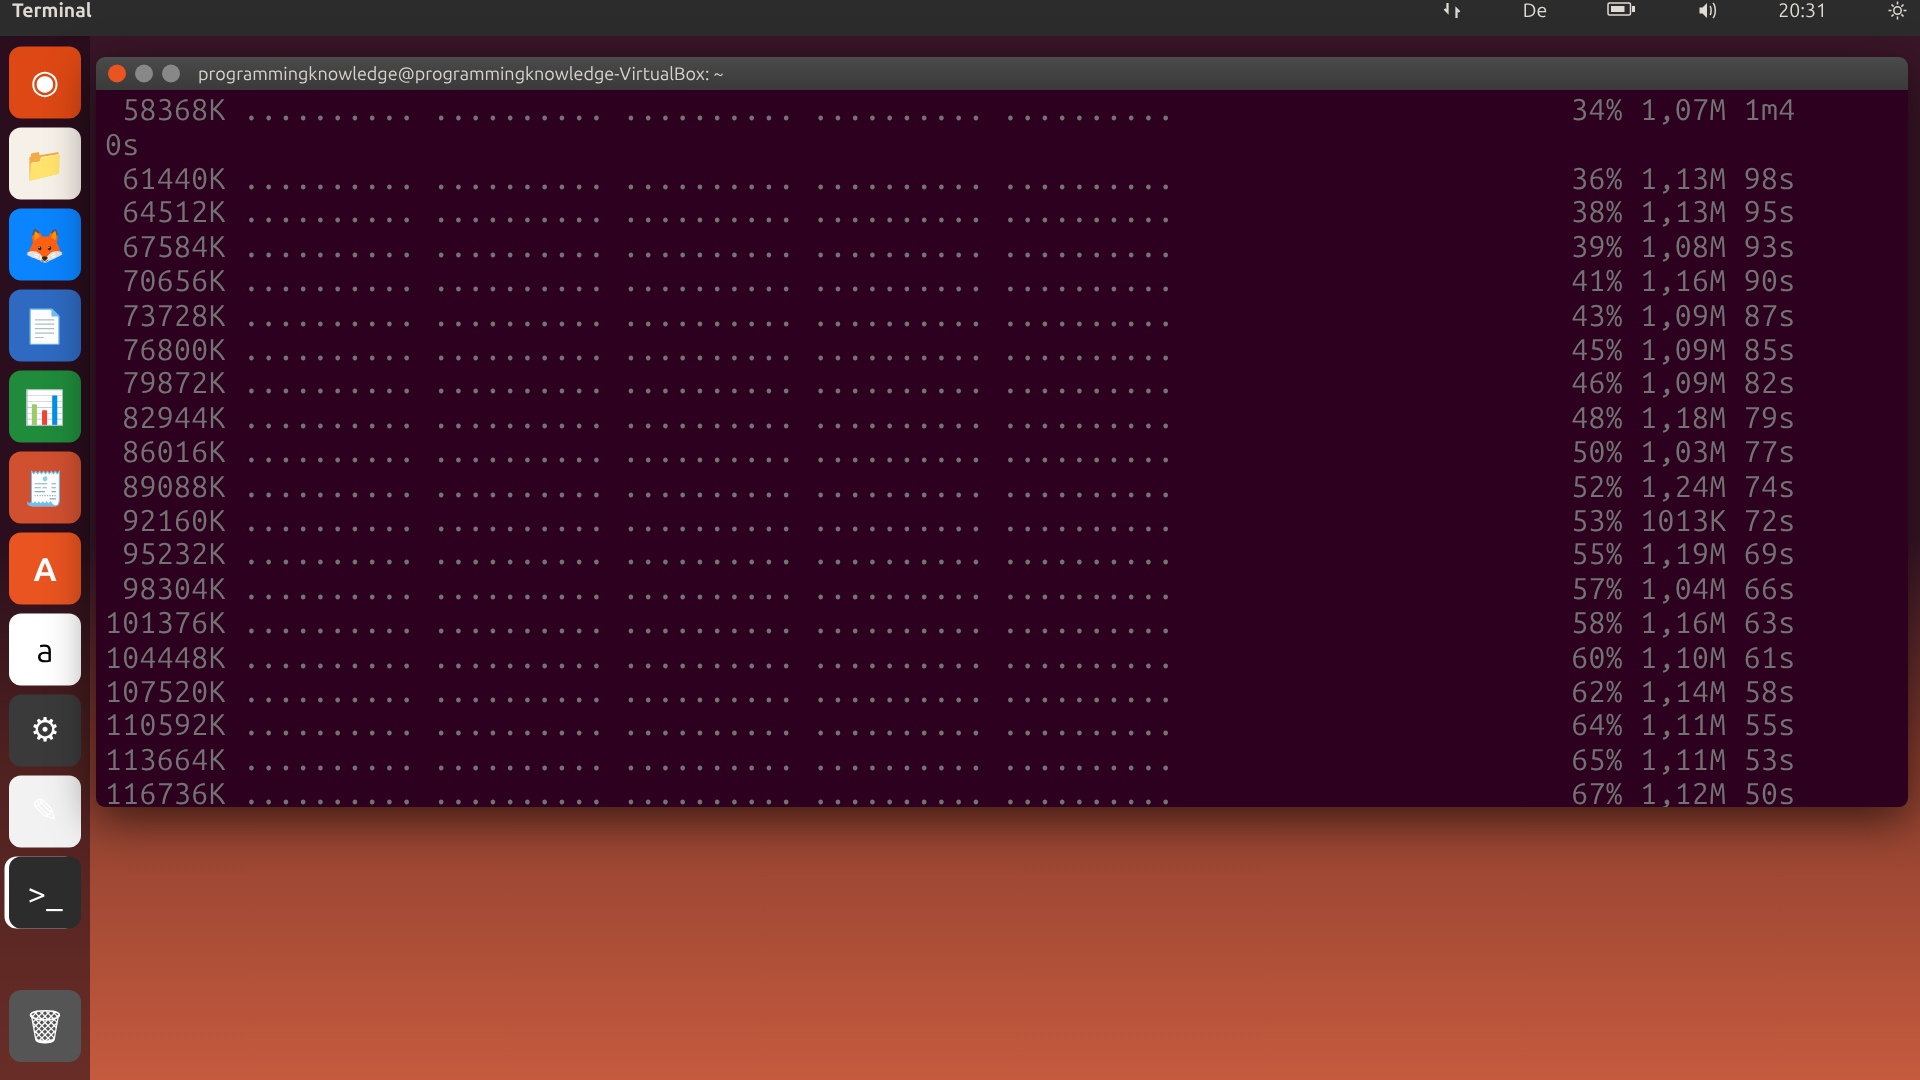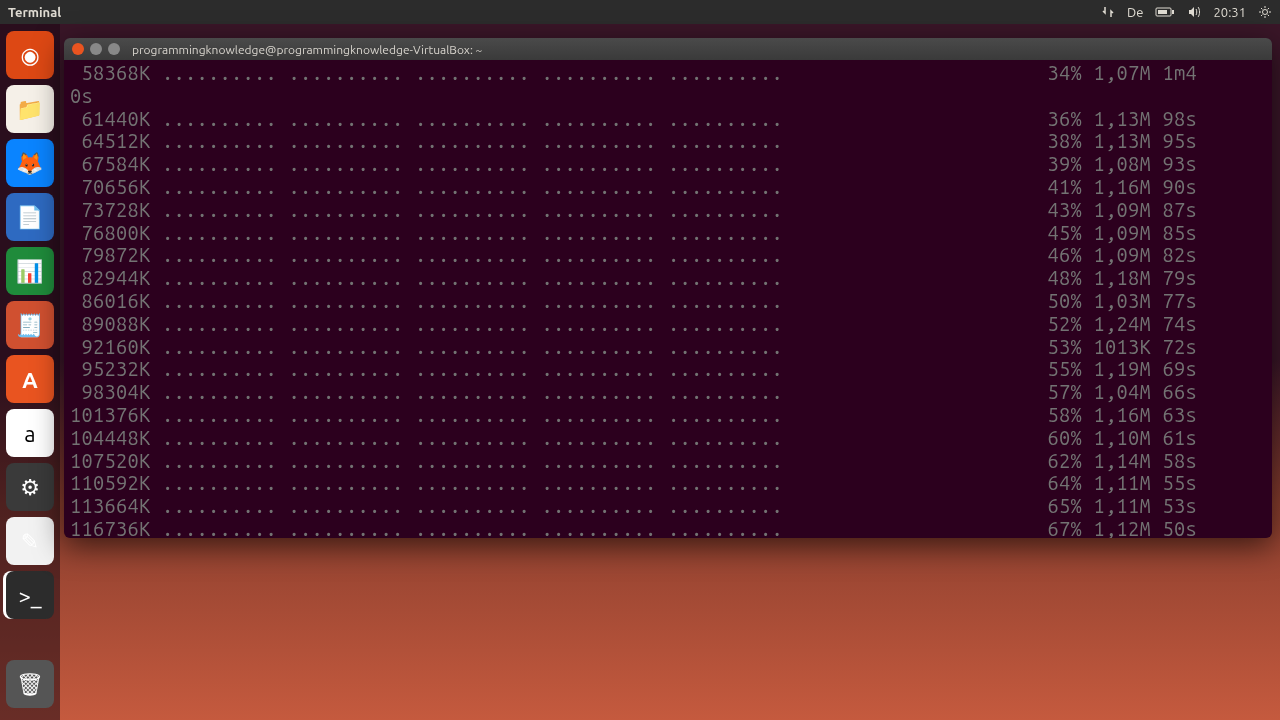--- a/index.html
+++ b/index.html
@@ -9,27 +9,28 @@
   background: linear-gradient(to bottom, #3a1628 0%, #3a1628 50%, #8a3e2e 70%, #c55a3e 100%);
   font-family: Ubuntu, "DejaVu Sans", sans-serif;
   overflow: hidden;
   position: relative;
 }
 .topbar {
   height: 24px;
   background: #2c2c2c;
   color: #dfdbd2;
   display: flex;
-  align-items: center;
+  align-items: flex-start;
   font-size: 13px;
   padding: 0 8px;
+  gap: 12px;
 }
 .topbar .title { flex: 0 0 auto; font-weight: bold; }
 .topbar .spacer { flex: 1; }
-.topbar .indicator { margin-left: 12px; display: flex; align-items: center; }
+.topbar .indicator { margin-left: 28px; display: flex; align-items: center; }
 .launcher {
   position: absolute;
   left: 0;
   top: 24px;
   bottom: 0;
   width: 60px;
   background: rgba(30, 10, 20, 0.55);
   display: flex;
   flex-direction: column;
   align-items: center;

